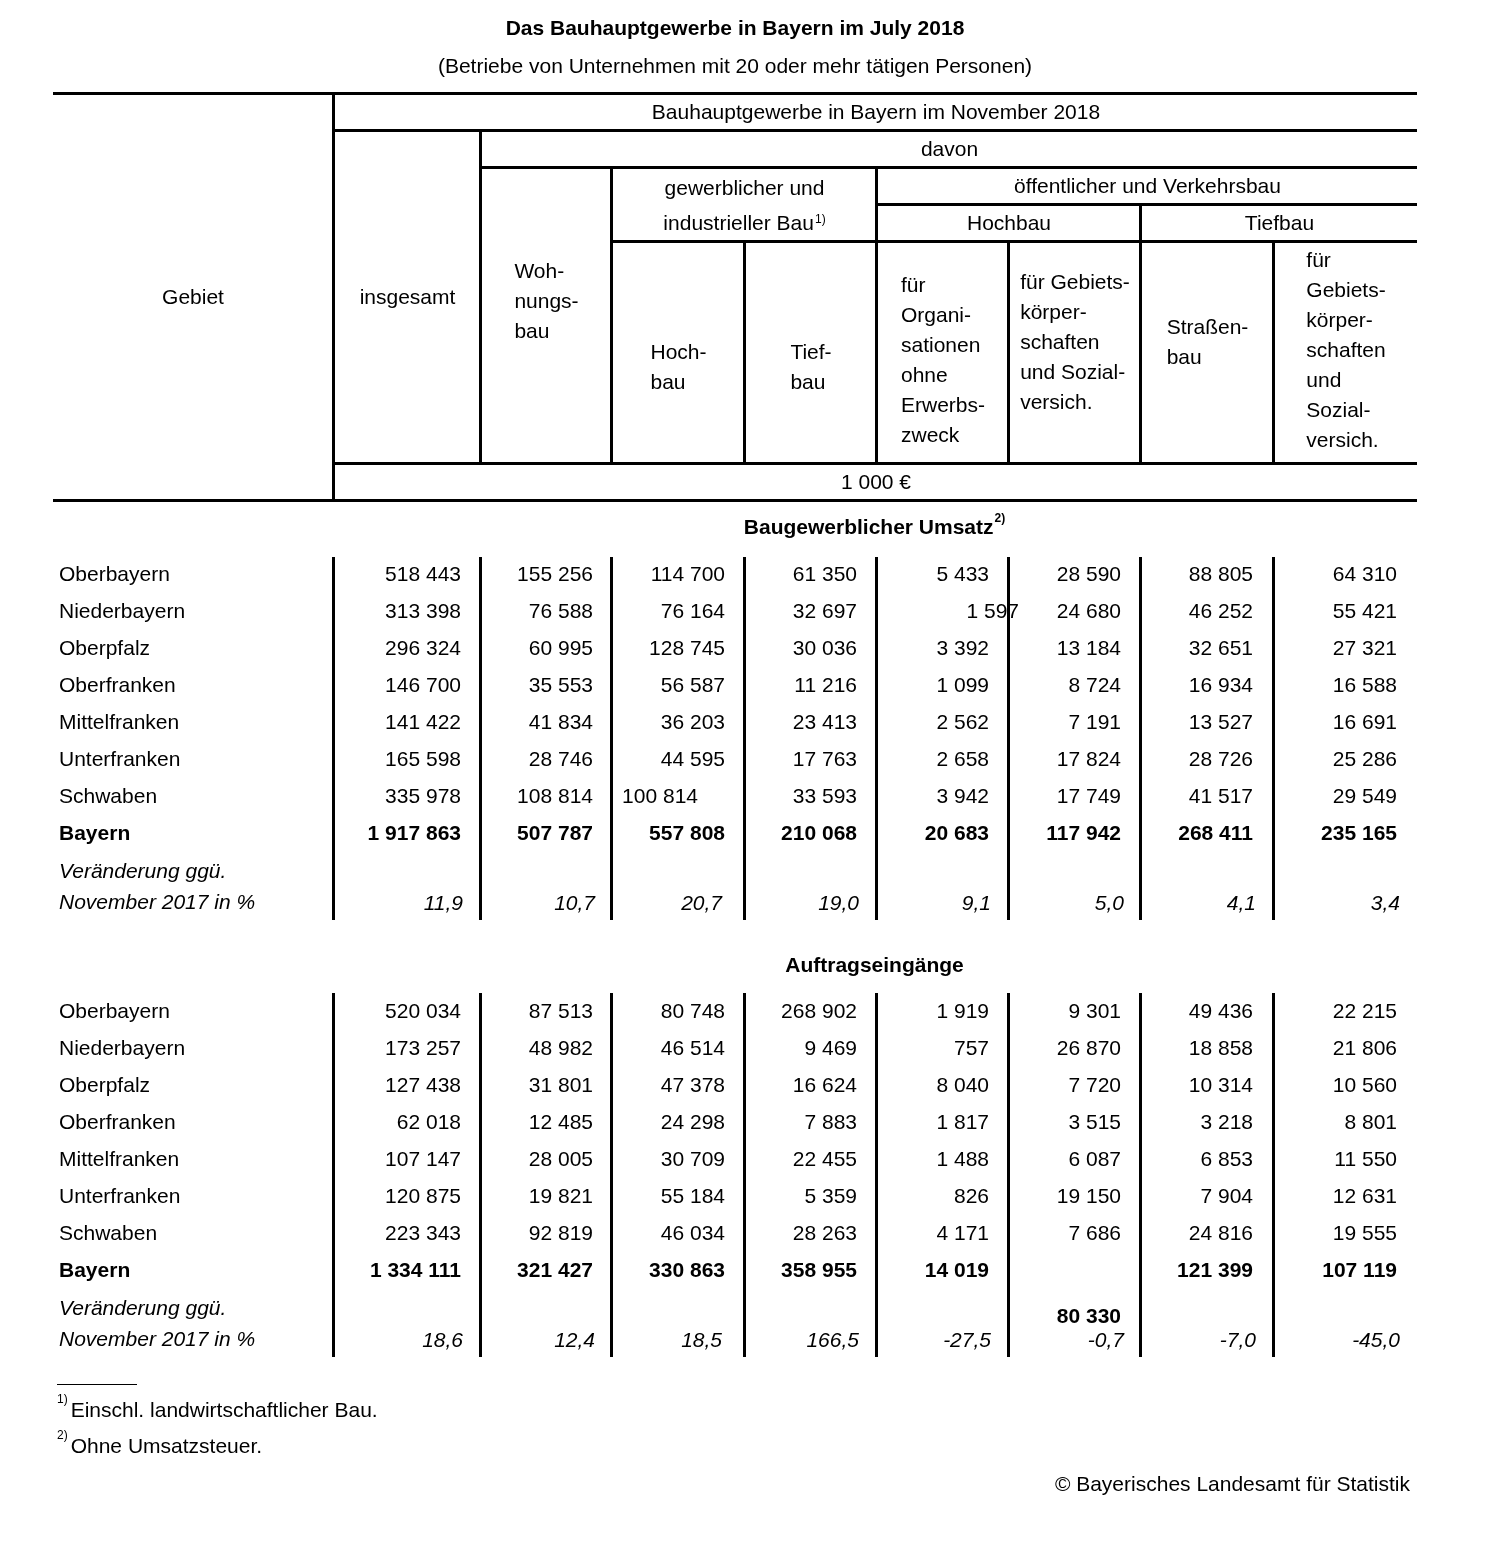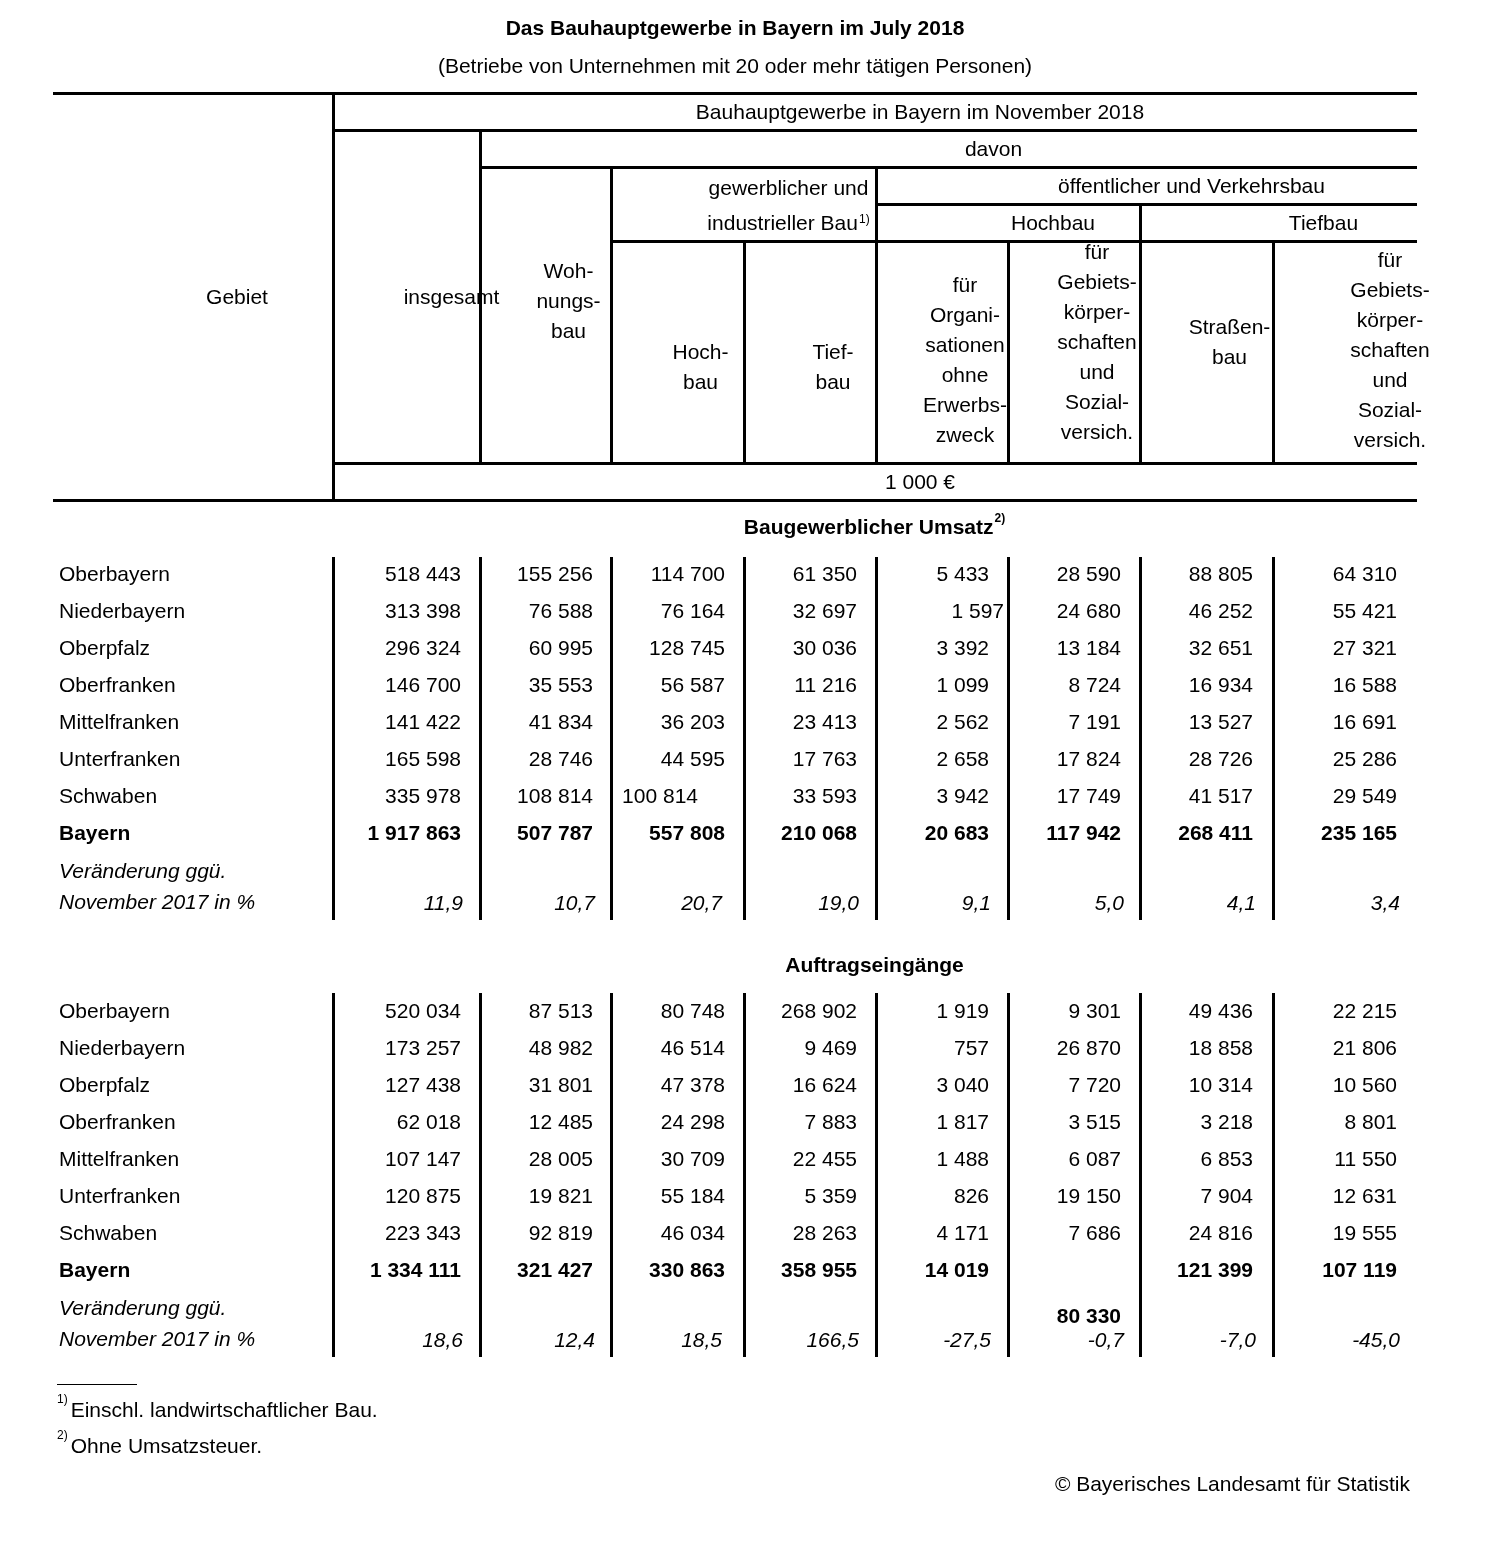--- a/index.html
+++ b/index.html
@@ -6,21 +6,21 @@
   body {
     width: 1490px; height: 1565px; position: relative; overflow: hidden;
     font-family: "Liberation Sans", "DejaVu Sans", sans-serif; color: #000;
   }
   .abs { position: absolute; }
   .title { left: 0; width: 1470px; top: 16px; text-align: center; font-size: 21px; font-weight: bold; }
   .subtitle { left: 0; width: 1470px; top: 54px; text-align: center; font-size: 21px; }
   .hl { position: absolute; background: #000; height: 3px; }
   .vl { position: absolute; background: #000; width: 3px; }
   .hcell { position: absolute; display: flex; align-items: center; justify-content: center;
-           text-align: center; font-size: 21px; line-height: 30px; padding-left: 44px; }
+           text-align: left; font-size: 21px; line-height: 30px; }
   .hcell.top { align-items: flex-start; }
   sup { font-size: 12px; vertical-align: top; position: relative; top: -4px; margin-left: 1px; }
   .section-title { position: absolute; left: 333px; width: 1083px; text-align: center;
                    font-size: 21px; font-weight: bold; }
   .row { position: absolute; left: 0; width: 1490px; height: 37px; font-size: 21px; }
   .row .label { position: absolute; left: 59px; top: 0; white-space: nowrap; }
   .row .val { position: absolute; top: 0; text-align: right; white-space: nowrap; }
   .row.bold { font-weight: bold; }
   .row.change { font-style: italic; height: 68px; }
   .row.change .label { line-height: 31px; }
@@ -125,21 +125,21 @@
         <div class="val" style="right: 369px;">28 590</div>
         <div class="val" style="right: 237px;">88 805</div>
         <div class="val" style="right: 93px;">64 310</div>
       </div>
       <div class="row " style="top: 599px;">
         <div class="label">Niederbayern</div>
         <div class="val" style="right: 1029px;">313 398</div>
         <div class="val" style="right: 897px;">76 588</div>
         <div class="val" style="right: 765px;">76 164</div>
         <div class="val" style="right: 633px;">32 697</div>
-        <div class="val" style="right: 486px;">1 597</div>
+        <div class="val" style="right: 471px;">1 597</div>
         <div class="val" style="right: 369px;">24 680</div>
         <div class="val" style="right: 237px;">46 252</div>
         <div class="val" style="right: 93px;">55 421</div>
       </div>
       <div class="row " style="top: 636px;">
         <div class="label">Oberpfalz</div>
         <div class="val" style="right: 1029px;">296 324</div>
         <div class="val" style="right: 897px;">60 995</div>
         <div class="val" style="right: 765px;">128 745</div>
         <div class="val" style="right: 633px;">30 036</div>
@@ -256,21 +256,21 @@
         <div class="val" style="right: 369px;">26 870</div>
         <div class="val" style="right: 237px;">18 858</div>
         <div class="val" style="right: 93px;">21 806</div>
       </div>
       <div class="row " style="top: 1073px;">
         <div class="label">Oberpfalz</div>
         <div class="val" style="right: 1029px;">127 438</div>
         <div class="val" style="right: 897px;">31 801</div>
         <div class="val" style="right: 765px;">47 378</div>
         <div class="val" style="right: 633px;">16 624</div>
-        <div class="val" style="right: 501px;">3 040</div>
+        <div class="val" style="right: 501px;">8 040</div>
         <div class="val" style="right: 369px;">7 720</div>
         <div class="val" style="right: 237px;">10 314</div>
         <div class="val" style="right: 93px;">10 560</div>
       </div>
       <div class="row " style="top: 1110px;">
         <div class="label">Oberfranken</div>
         <div class="val" style="right: 1029px; margin-left: 42px;">62 018</div>
         <div class="val" style="right: 897px;">12 485</div>
         <div class="val" style="right: 765px;">24 298</div>
         <div class="val" style="right: 633px;">7 883</div>

